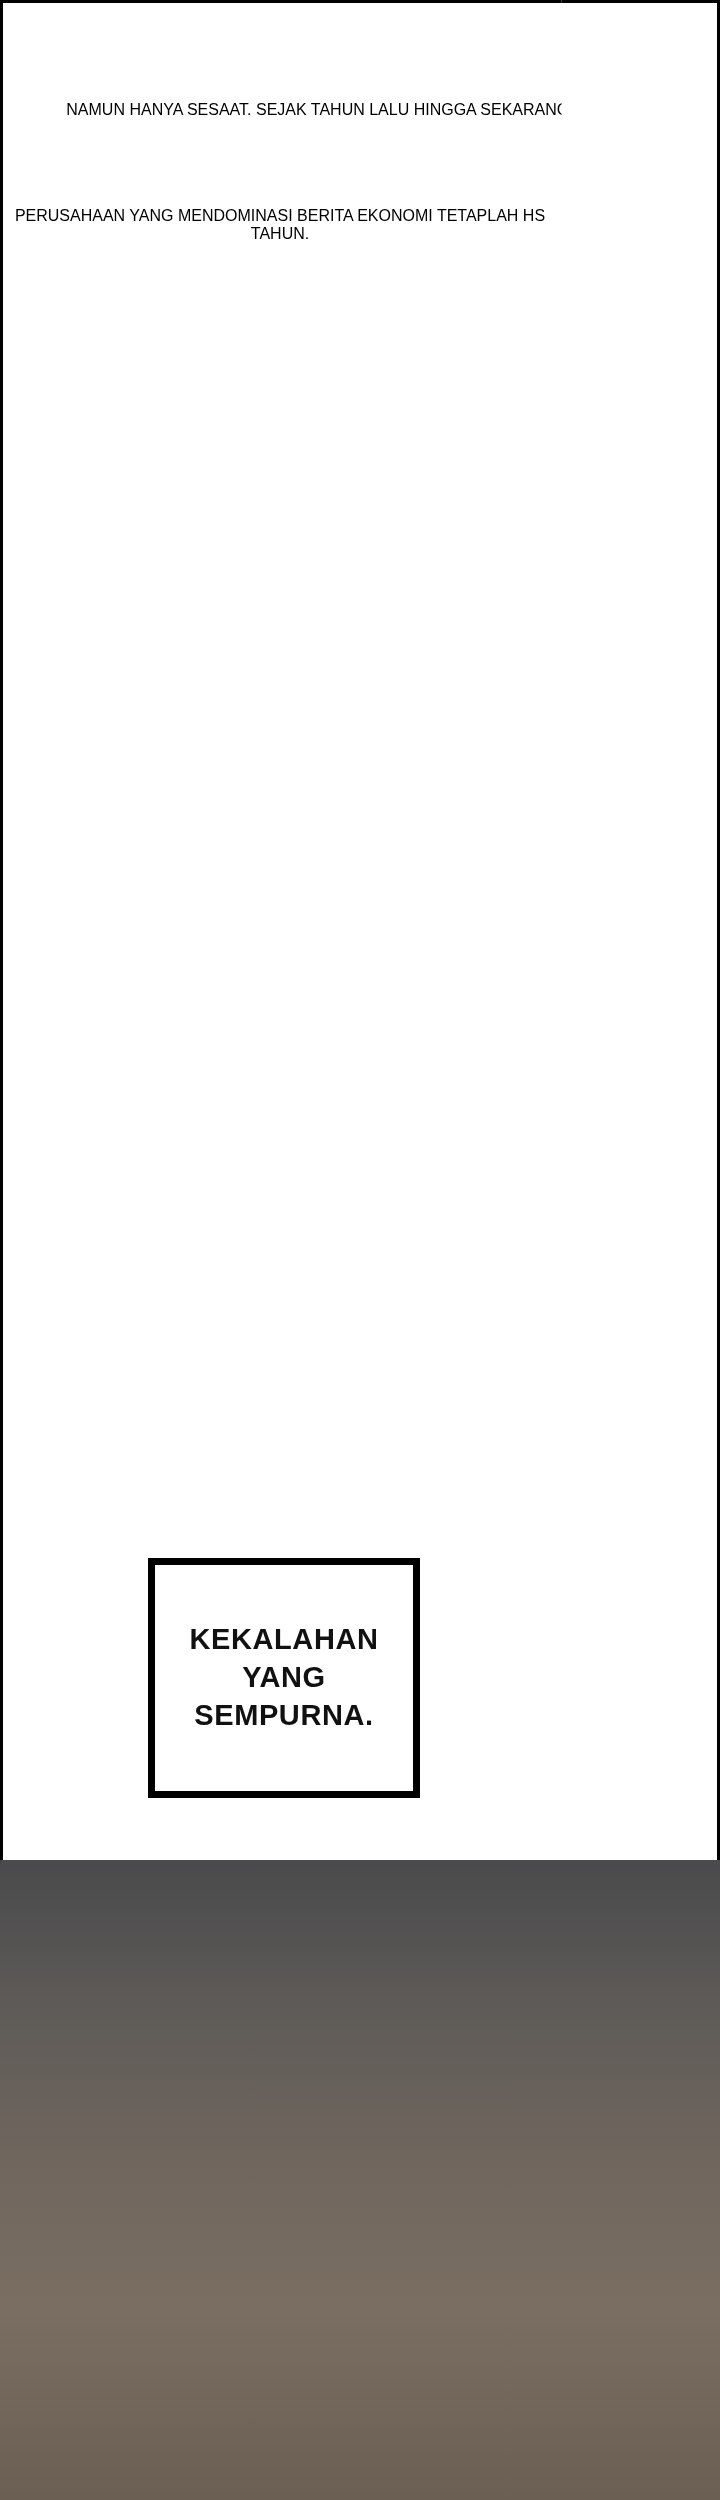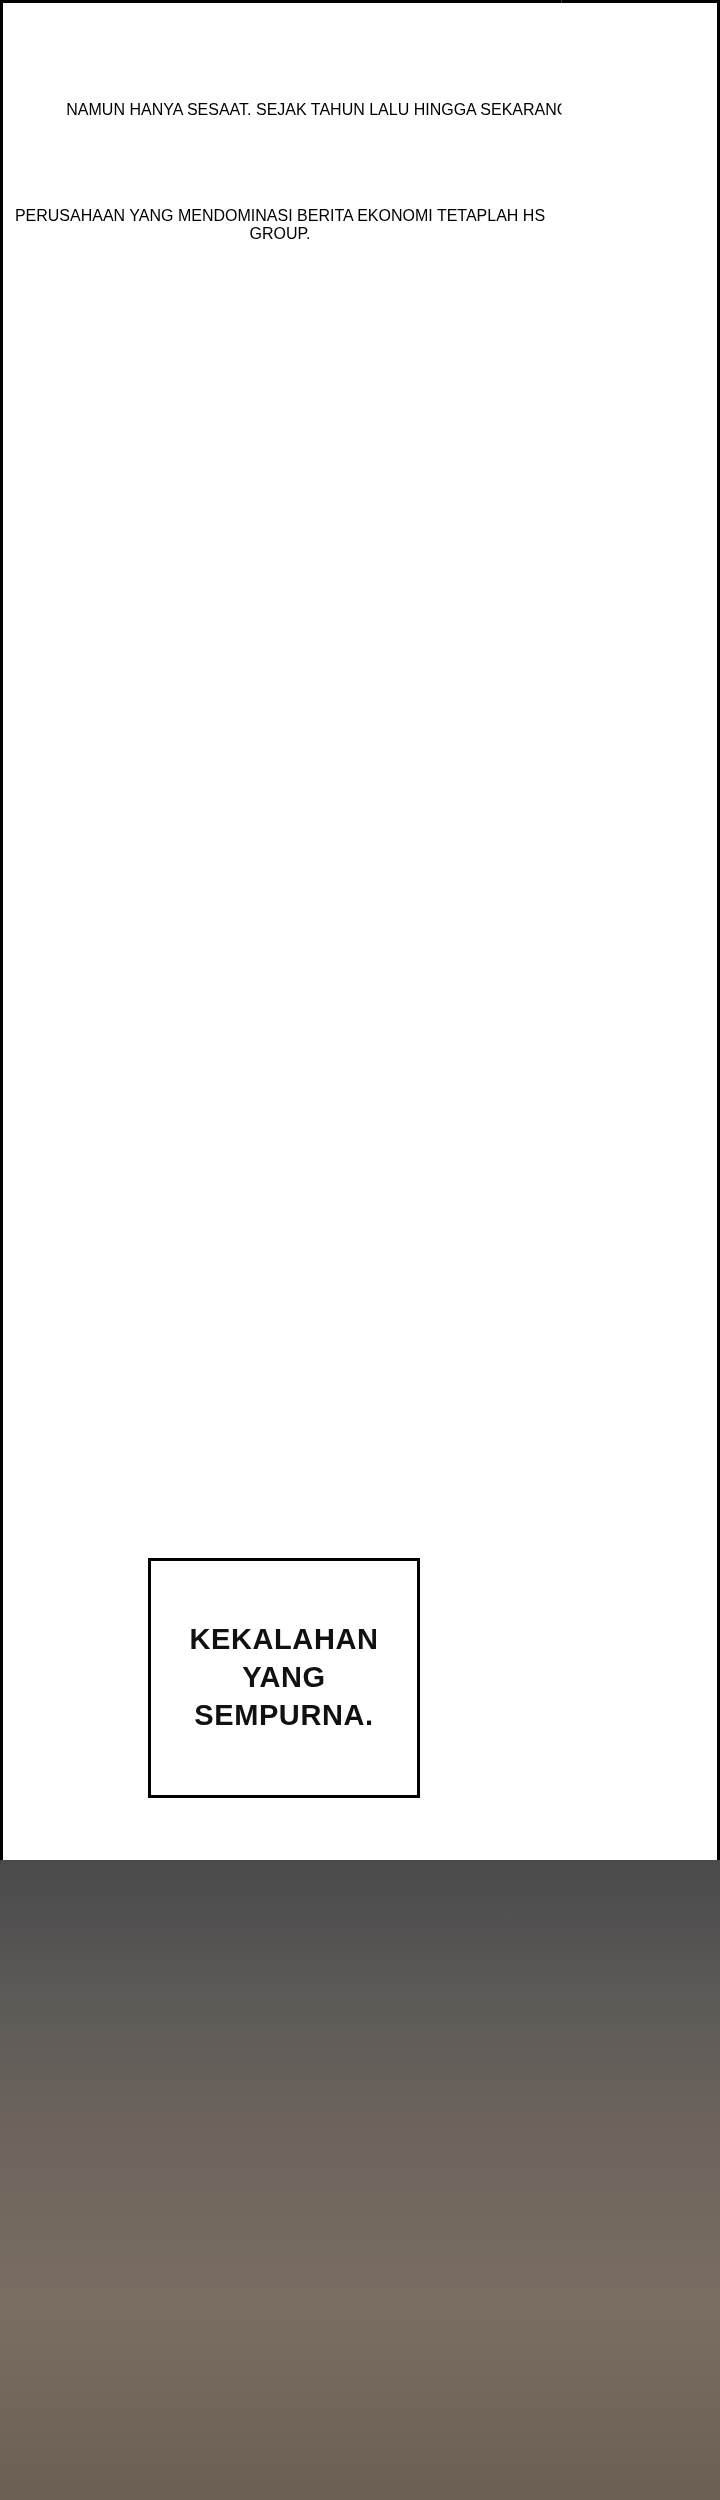--- a/index.html
+++ b/index.html
@@ -86,21 +86,21 @@
   .s8 { left: 640px; top: 520px;  width: 110px; height: 110px; opacity: .7;}
   .s9 { left: 30px;  top: 620px;  width: 90px;  height: 90px;  opacity: .5;}
 
   
   .fig { position: absolute; left: 0; top: 0; width: 720px; height: 800px; }
 
   
   .bubble {
     position: absolute;
     background: #ffffff;
-    border: 3px solid #000000;
+    border: 7px solid #000000;
     box-sizing: border-box;
     display: flex;
     align-items: center;
     justify-content: center;
     text-align: center;
   }
   .bubble p {
     margin: 0;
     color: #111111;
     font-weight: 700;
@@ -330,21 +330,21 @@
   <div class="bubble1">
     <div class="b1-shape"></div>
     <div class="b1-text">
       <p>NAMUN HANYA SESAAT. SEJAK TAHUN LALU HINGGA SEKARANG,</p>
     </div>
   </div>
 
   <div class="bubble2">
     <div class="b2-shape"></div>
     <div class="b2-text">
-      <p>PERUSAHAAN YANG MENDOMINASI BERITA EKONOMI TETAPLAH HS GROUP.</p>
+      <p>PERUSAHAAN YANG MENDOMINASI BERITA EKONOMI TETAPLAH HS TAHUN.</p>
     </div>
   </div>
 
   <div class="bubble bubble3">
     <p>KEKALAHAN YANG SEMPURNA.</p>
   </div>
 
   <div class="panel2">
     <div class="p2-bg"></div>
     <div class="p2-bg-lines"></div>

